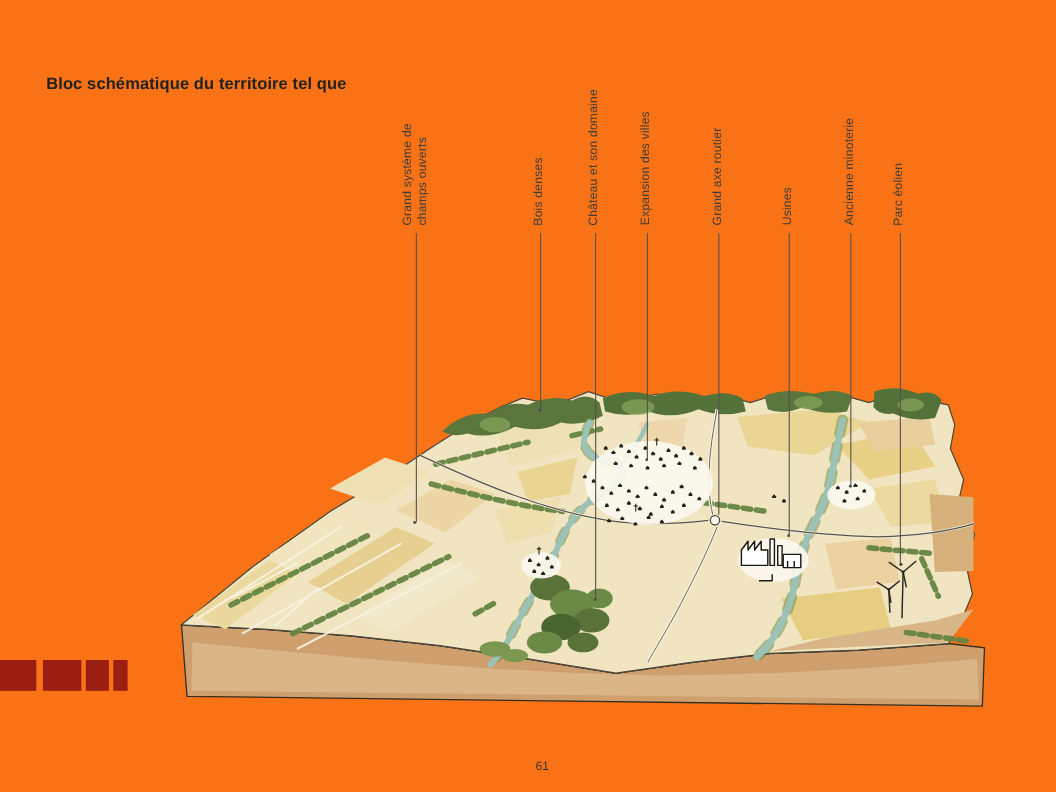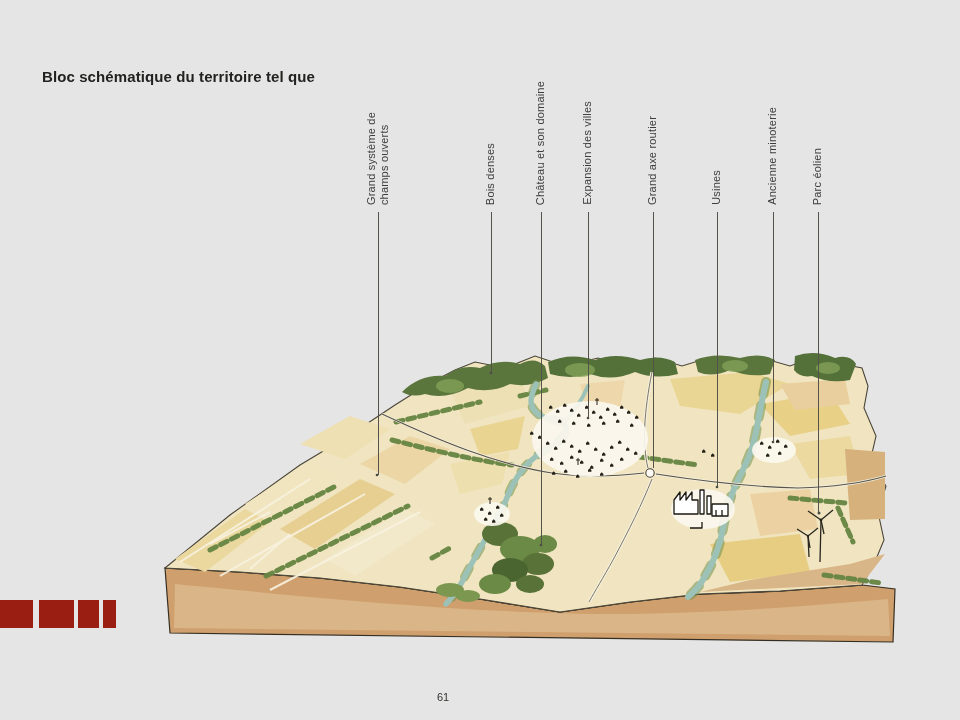--- a/index.html
+++ b/index.html
@@ -1,24 +1,24 @@
 <!DOCTYPE html>
 <html><head>
 <meta charset="utf-8">
 <style>
   html,body{margin:0;padding:0;background:#ffffff;}
-  .page{position:relative;width:960px;height:720px;background:#e5e5e5;overflow:hidden;
+  .page{position:relative;width:960px;height:720px;background:#f97316;overflow:hidden;
         font-family:"Liberation Sans","DejaVu Sans",sans-serif;}
   .title{position:absolute;left:42px;top:66px;width:340px;
          font-size:15px;line-height:21px;font-weight:bold;color:#222220;letter-spacing:.1px;}
   .vlabel{position:absolute;bottom:515px;writing-mode:vertical-rl;transform:rotate(180deg);
           font-size:11px;line-height:13px;color:#3d3d3d;white-space:pre-line;letter-spacing:.2px;}
   .leader{position:absolute;width:1px;background:#55524a;z-index:5;}
   .brand{position:absolute;top:600px;height:28px;background:#9a1e11;}
-  .pagenum{position:absolute;left:437px;top:691px;width:40px;
+  .pagenum{position:absolute;left:473px;top:691px;width:40px;text-align:center;
            font-size:11px;color:#33332f;}
   svg{position:absolute;left:150px;top:344px;z-index:1;}
 </style>
 </head>
 <body>
 
 <div class="page">
 
   <div class="title">
     <div>Bloc schématique du territoire tel que</div>

